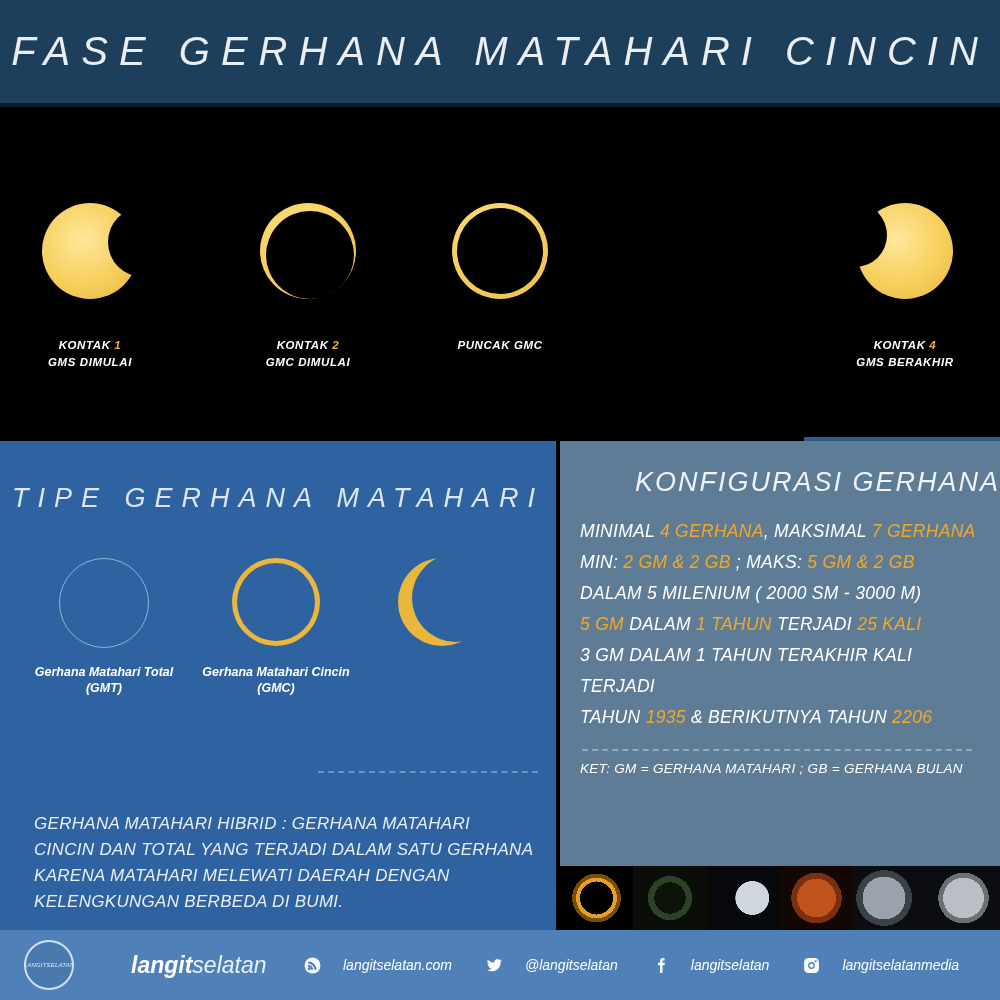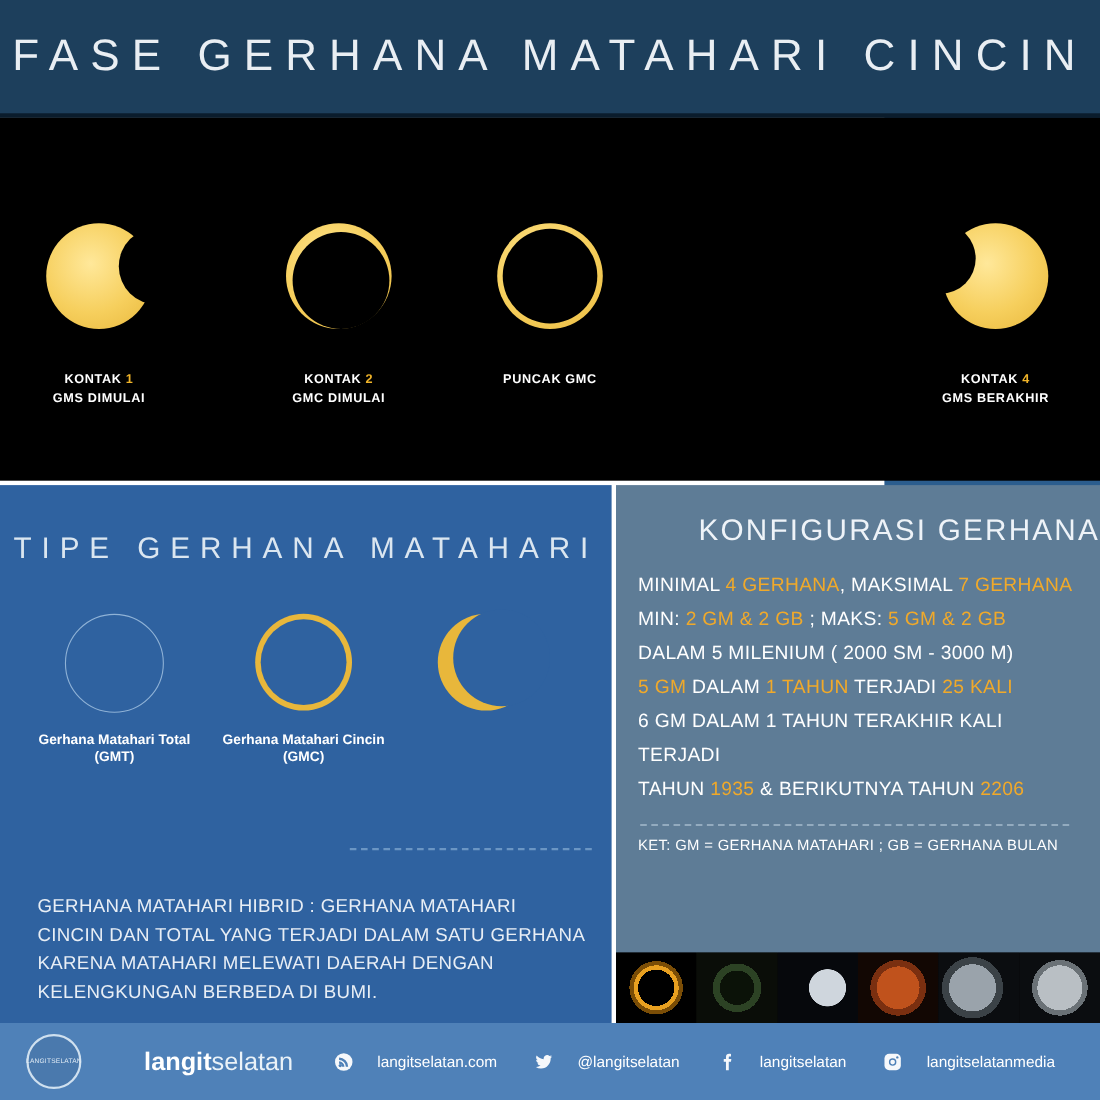--- a/index.html
+++ b/index.html
@@ -2,21 +2,21 @@
 <html><head>
 <meta charset="utf-8">
 <style>
   html,body{margin:0;padding:0;}
   body{
     width:1000px;height:1000px;
     background:#2b5d8e;
     font-family:"Liberation Sans", sans-serif;
     overflow:hidden;
   }
-  .page{position:relative;width:804px;height:1000px;background:#ffffff;}
+  .page{position:relative;width:804px;height:1000px;background:#000000;font-style:italic;}
 
   
   .header{
     position:absolute;left:0;top:0;width:1000px;height:103px;
     background:#1d3f5c;
     display:flex;align-items:center;justify-content:center;
     border-bottom:4px solid #0a1c2c;
   }
   .header .title{
     color:#e9eef3;font-size:40px;letter-spacing:11px;font-weight:400;
@@ -263,21 +263,21 @@
       <div class="ln">
         <span>MIN: </span><span class="amber">2 GM &amp; 2 GB</span><span> ; MAKS: </span><span class="amber">5 GM &amp; 2 GB</span>
       </div>
 
       <div class="ln">DALAM 5 MILENIUM ( 2000 SM - 3000 M)</div>
 
       <div class="ln">
         <span class="amber">5 GM</span><span> DALAM </span><span class="amber">1 TAHUN</span><span> TERJADI </span><span class="amber">25 KALI</span>
       </div>
 
-      <div class="ln">6 GM DALAM 1 TAHUN TERAKHIR KALI TERJADI</div>
+      <div class="ln">3 GM DALAM 1 TAHUN TERAKHIR KALI TERJADI</div>
 
       <div class="ln">
         <span>TAHUN </span><span class="amber">1935</span><span> &amp; BERIKUTNYA TAHUN </span><span class="amber">2206</span>
       </div>
 
       <div class="cfg-dash"></div>
 
       <div class="ket">KET: GM = GERHANA MATAHARI ; GB = GERHANA BULAN</div>
     </div>
   </div>

